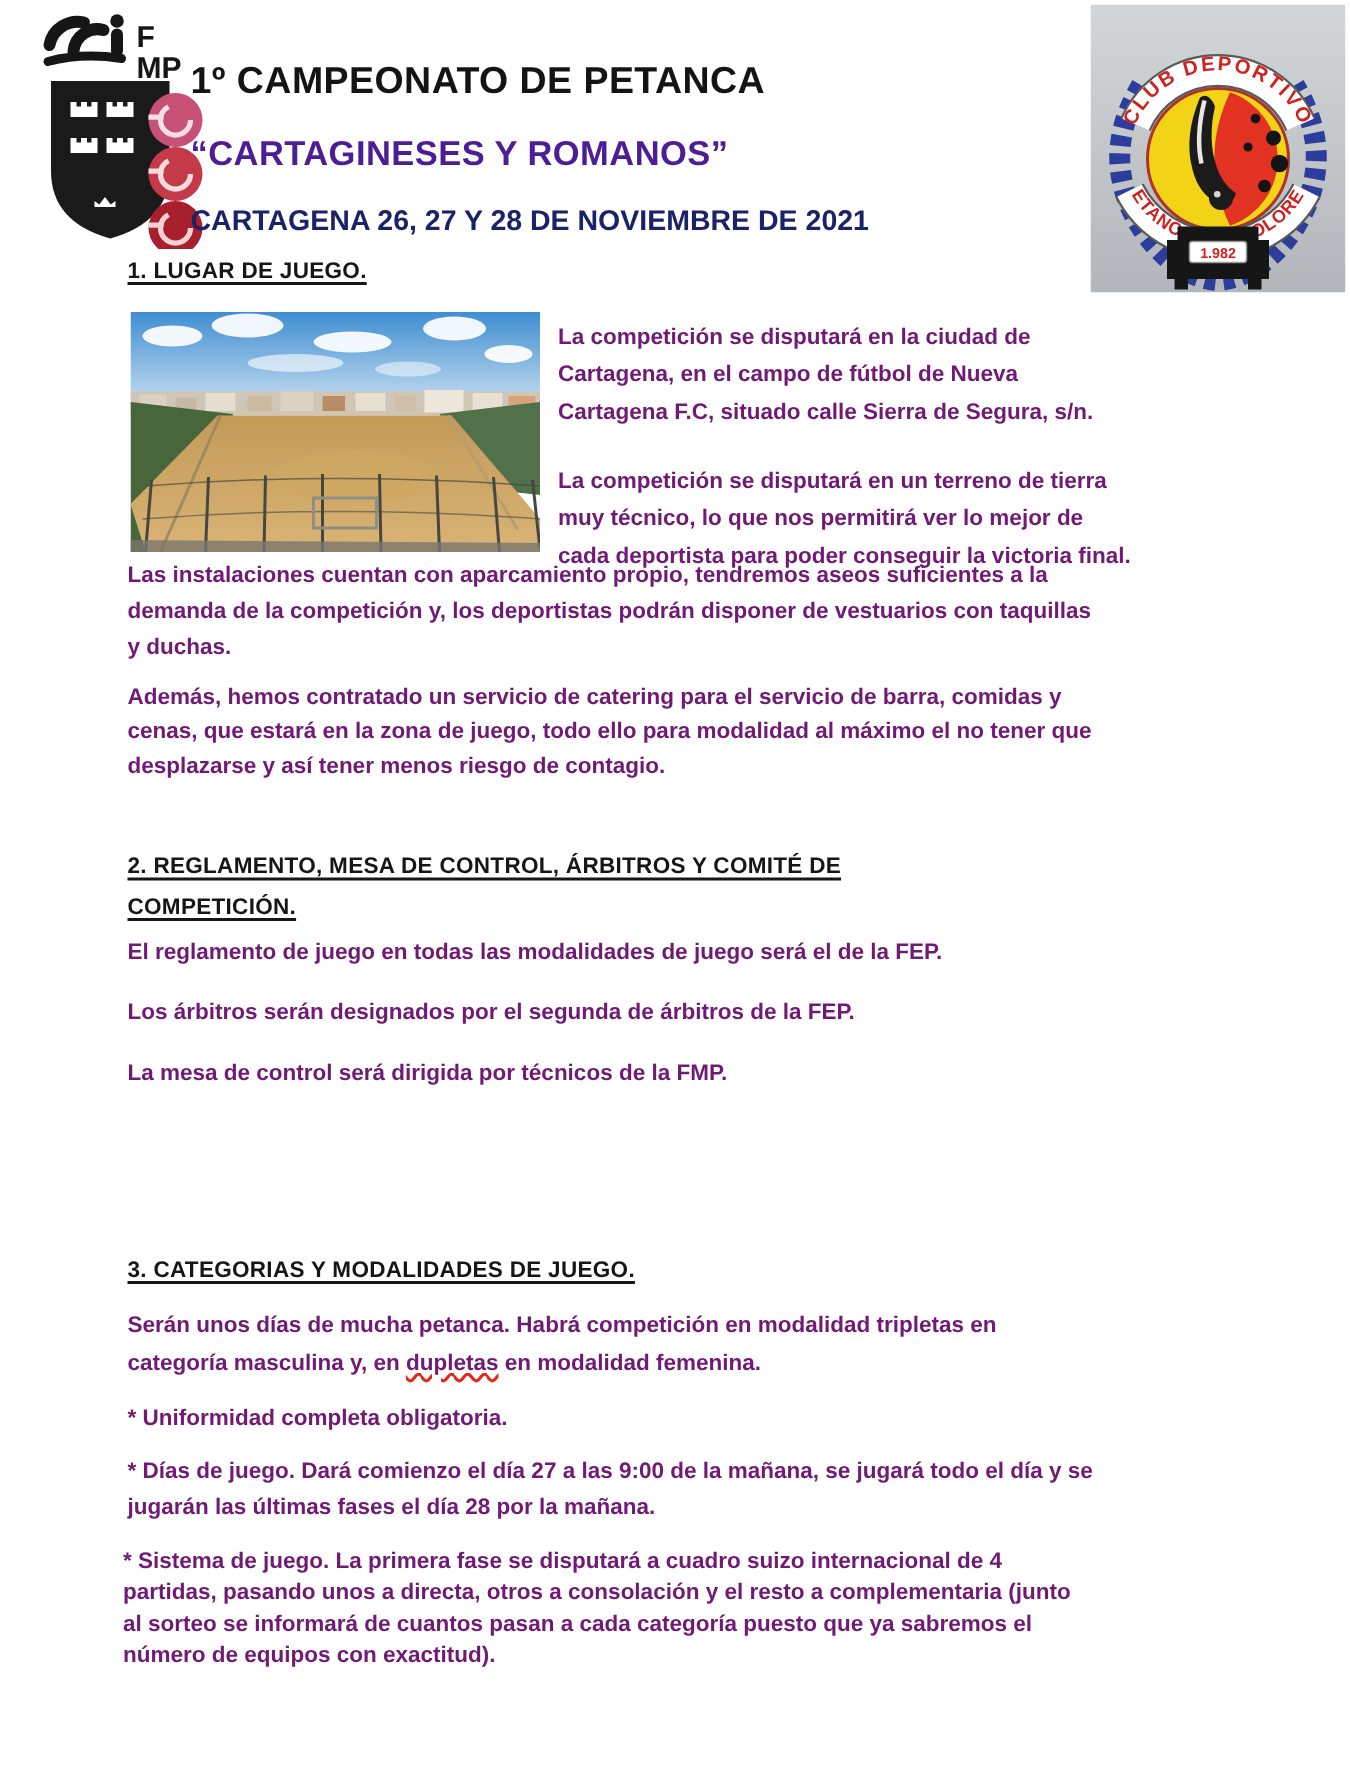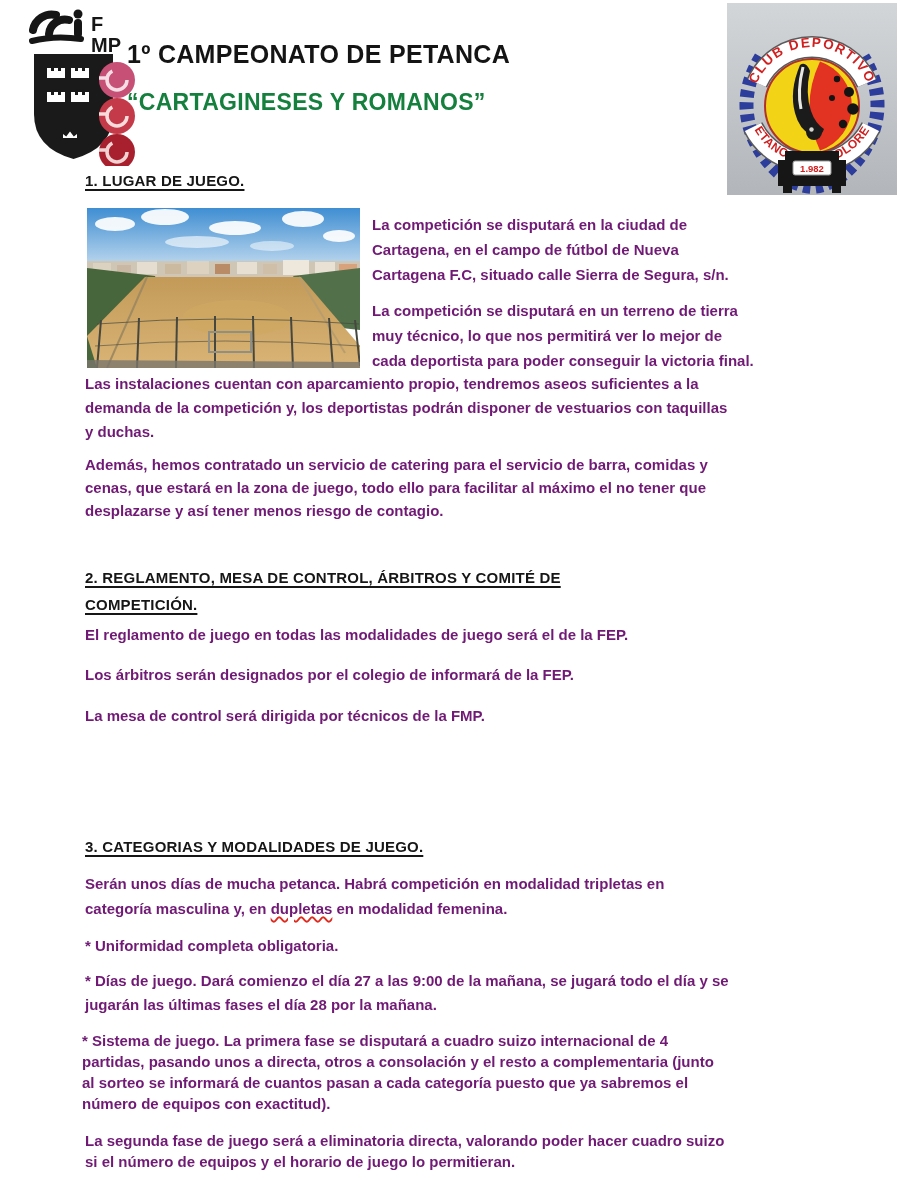--- a/index.html
+++ b/index.html
@@ -7,21 +7,21 @@
     position:relative; width:900px; height:1180px; background:#ffffff;
     font-family:"Liberation Sans", sans-serif; font-weight:bold; color:#1e1e1e;
     overflow:hidden;
   }
   .abs { position:absolute; }
   .lines { white-space:pre-line; }
 
   
   .titles { left:127px; top:40px; width:640px; text-align:left; }
   .title-1 { font-size:25px; letter-spacing:.3px; color:#141414; margin:0 0 20px 0; }
-  .title-2 { font-size:23px; letter-spacing:.3px; color:#15803d; margin:0 0 21px 0; }
+  .title-2 { font-size:23px; letter-spacing:.3px; color:#4c1d95; margin:0 0 21px 0; }
   .title-3 { font-size:19px; color:#1b2366; margin:0; }
 
   
   .fmp-logo { left:25px; top:6px; width:118px; height:160px; }
   .club-logo { left:727px; top:3px; width:170px; height:192px; }
 
   
   .heading {
     font-size:15px; color:#161616;
     text-decoration:underline; text-decoration-thickness:1.6px; text-underline-offset:3px;
@@ -30,21 +30,21 @@
   .s1-heading { left:85px; top:172px; }
   .s2-heading { left:85px; top:564px; width:640px; line-height:27px; }
   .s3-heading { left:85px; top:838px; }
 
   
   .body-txt { font-size:15px; color:#701a75; }
   .photo-box { left:87px; top:208px; width:273px; height:160px; }
   .photo-box svg { display:block; }
   .col-right { left:372px; top:212px; width:500px; }
   .col-right .p { line-height:25px; }
-  .col-right .p + .p { margin-top:11px; }
+  .col-right .p + .p { margin-top:21px; }
   .s1-p3 { left:85px; top:372px; width:805px; line-height:24px; }
   .s1-p4 { left:85px; top:453px; width:805px; line-height:23px; }
 
   .s2-p1 { left:85px; top:626px; width:805px; }
   .s2-p2 { left:85px; top:666px; width:805px; }
   .s2-p3 { left:85px; top:707px; width:805px; }
   .s2-p4 { left:85px; top:740px; width:805px; line-height:21px; }
 
   .s3-p1 { left:85px; top:871px; width:805px; line-height:25px; }
   .s3-p2 { left:85px; top:937px; width:805px; }
@@ -99,20 +99,21 @@
         <circle cx="92" cy="146" r="18" fill="#a8202e"></circle>
         <circle cx="92" cy="146" r="10" fill="none" stroke="#f0d2d2" stroke-width="3.5" stroke-dasharray="42 21"></circle>
         <path d="M74,144 h10" stroke="#f0d2d2" stroke-width="3.5"></path>
       </g>
     </svg>
   </div>
 
   <div class="abs titles">
     <div class="title-1">1º CAMPEONATO DE PETANCA</div>
     <div class="title-2">“CARTAGINESES Y ROMANOS”</div>
+    <div class="title-3">CARTAGENA  26, 27 Y  28 DE NOVIEMBRE DE 2021</div>
   </div>
 
   <div class="abs club-logo">
     <svg width="170" height="192" viewBox="0 0 170 192">
       <defs>
         <linearGradient id="graybg" x1="0" y1="0" x2="0" y2="1">
           <stop offset="0" stop-color="#d3d6d9"></stop>
           <stop offset="1" stop-color="#b2b6ba"></stop>
         </linearGradient>
         <path id="arcTop" d="M30,80 A60,60 0 0 1 140,80" fill="none"></path>
@@ -241,39 +242,37 @@
 Cartagena F.C, situado calle Sierra de Segura, s/n.</div>
     <div class="p lines">La competición se disputará en un terreno de tierra
 muy técnico, lo que nos permitirá ver lo mejor de
 cada deportista para poder conseguir la victoria final.</div>
   </div>
 
   <div class="abs body-txt s1-p3 lines">Las instalaciones cuentan con aparcamiento propio, tendremos aseos suficientes a la
 demanda de la competición y, los deportistas podrán disponer de vestuarios con taquillas
 y duchas.</div>
   <div class="abs body-txt s1-p4 lines">Además, hemos contratado un servicio de catering para el servicio de barra, comidas y
-cenas, que estará en la zona de juego, todo ello para facilitar al máximo el no tener que
+cenas, que estará en la zona de juego, todo ello para modalidad al máximo el no tener que
 desplazarse y así tener menos riesgo de contagio.</div>
 
   <div class="abs heading s2-heading lines">2. REGLAMENTO, MESA DE CONTROL, ÁRBITROS Y COMITÉ DE
 COMPETICIÓN.</div>
   <div class="abs body-txt s2-p1">El reglamento de juego en todas las modalidades de juego será el de la FEP.</div>
-  <div class="abs body-txt s2-p2">Los árbitros serán designados por el colegio de informará de la FEP.</div>
+  <div class="abs body-txt s2-p2">Los árbitros serán designados por el segunda de árbitros de la FEP.</div>
   <div class="abs body-txt s2-p3">La mesa de control será dirigida por técnicos de la FMP.</div>
 
   <div class="abs heading s3-heading">3. CATEGORIAS Y MODALIDADES DE JUEGO.</div>
 
   <div class="abs body-txt s3-p1">
     <div>Serán unos días de mucha petanca. Habrá competición en modalidad tripletas en</div>
     <div><span>categoría masculina y, en </span><span class="wavy">dupletas</span><span> en modalidad femenina.</span></div>
   </div>
 
   <div class="abs body-txt s3-p2">* Uniformidad completa obligatoria.</div>
   <div class="abs body-txt s3-p3 lines">* Días de juego. Dará comienzo el día 27 a las 9:00 de la mañana, se jugará todo el día y se
 jugarán las últimas fases el día 28 por la mañana.</div>
   <div class="abs body-txt s3-p4 lines">* Sistema de juego. La primera fase se disputará a cuadro suizo internacional de 4
 partidas, pasando unos a directa, otros a consolación y el resto a complementaria (junto
 al sorteo se informará de cuantos pasan a cada categoría puesto que ya sabremos el
 número de equipos con exactitud).</div>
-  <div class="abs body-txt s3-p5 lines">La segunda fase de juego será a eliminatoria directa, valorando poder hacer cuadro suizo
-si el número de equipos y el horario de juego lo permitieran.</div>
 
 </div>
 
 </body></html>

